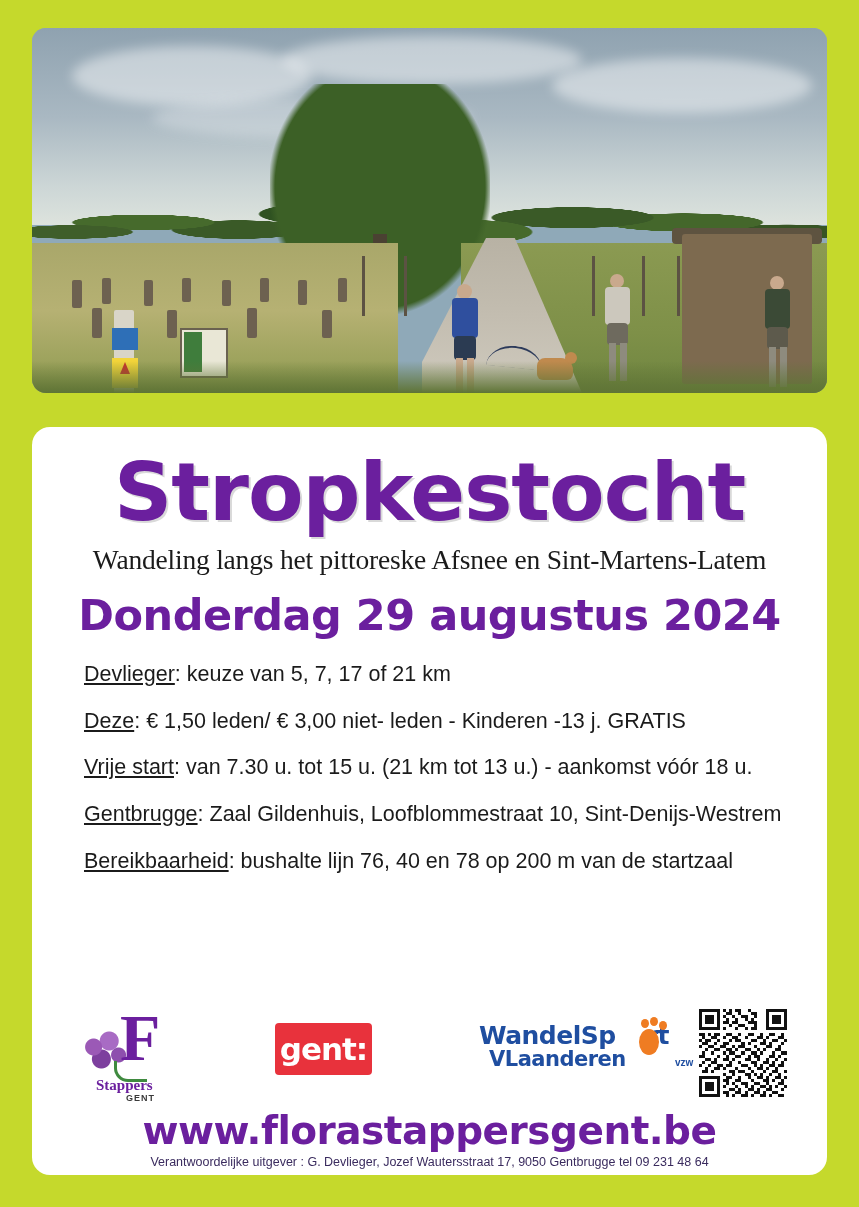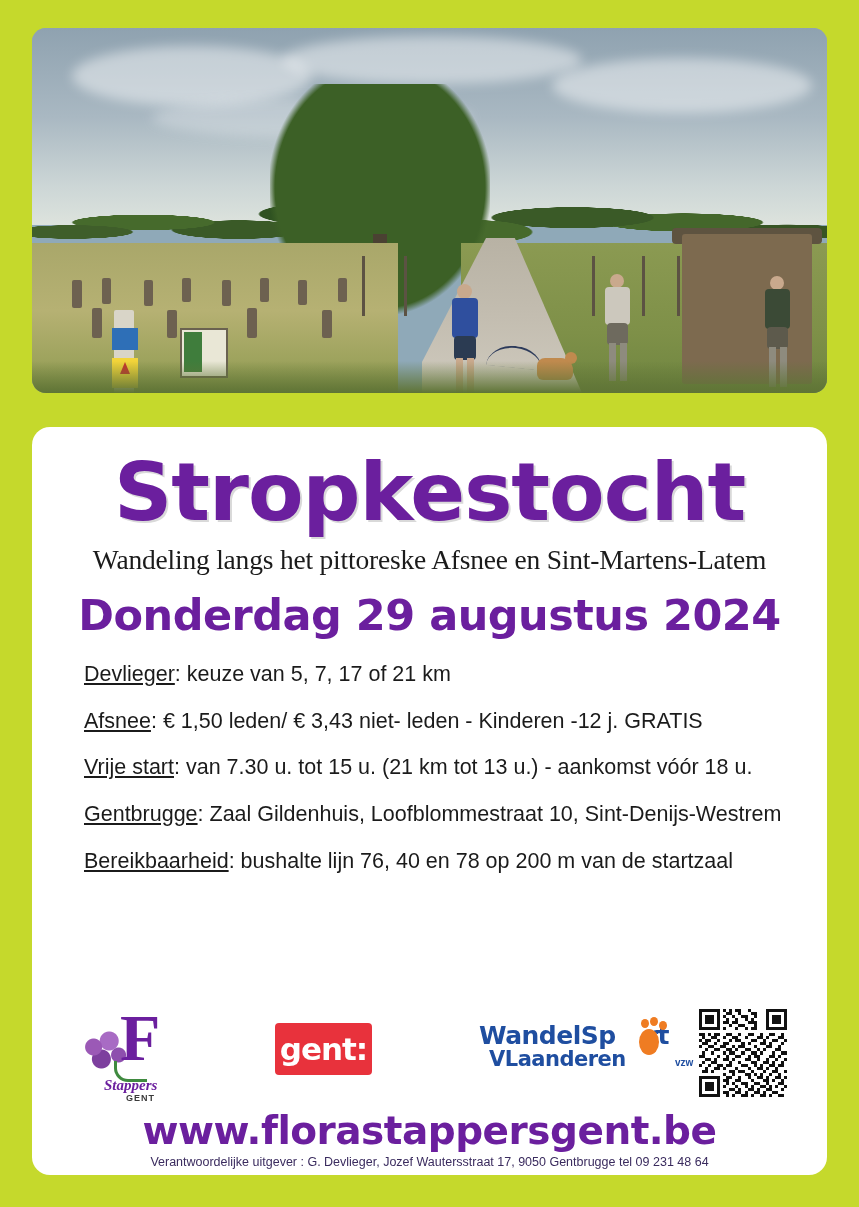--- a/index.html
+++ b/index.html
@@ -232,21 +232,21 @@
                 radial-gradient(circle at 78% 60%, #8e4fae 0 7px, transparent 8px);
   }
   .flora-stem {
     position: absolute; left: 46px; top: 58px; width: 30px; height: 18px;
     border-left: 3px solid #3f8a3f; border-bottom: 3px solid #3f8a3f;
     border-radius: 0 0 0 14px;
   }
   .flora-text1 {
     position: absolute; left: 28px; top: 74px;
     font-family: "Liberation Serif", serif;
-    font-size: 15px; font-style: italic; color: #6b1f9e; font-weight: bold; margin-left: 8px;
+    font-size: 15px; color: #6b1f9e; font-weight: bold;
   }
   .flora-text2 {
     position: absolute; left: 58px; top: 90px;
     font-family: "Liberation Sans", sans-serif;
     font-size: 9px; color: #3a3a3a; letter-spacing: 1px; font-weight: bold;
   }
 
   .logo-gent {
     position: absolute; left: 243px; top: 24px;
     width: 97px; height: 52px;
@@ -399,21 +399,21 @@
 
     <h1 class="title">Stropkestocht</h1>
     <p class="subtitle">Wandeling langs het pittoreske Afsnee en Sint-Martens-Latem</p>
     <p class="date">Donderdag 29 augustus 2024</p>
 
     <div class="details">
       <div class="detail-row">
         <span class="detail-label">Devlieger</span><span>: keuze van 5, 7, 17 of 21 km</span>
       </div>
       <div class="detail-row">
-        <span class="detail-label">Afsnee</span><span>: € 1,50 leden/ € 3,43 niet- leden - Kinderen -12 j. GRATIS</span>
+        <span class="detail-label">Deze</span><span>: € 1,50 leden/ € 3,00 niet- leden - Kinderen -13 j. GRATIS</span>
       </div>
       <div class="detail-row">
         <span class="detail-label">Vrije start</span><span>: van 7.30 u. tot 15 u. (21 km tot 13 u.) - aankomst vóór 18 u.</span>
       </div>
       <div class="detail-row">
         <span class="detail-label">Gentbrugge</span><span>: Zaal Gildenhuis, Loofblommestraat 10, Sint-Denijs-Westrem</span>
       </div>
       <div class="detail-row">
         <span class="detail-label">Bereikbaarheid</span><span>: bushalte lijn 76, 40 en 78 op 200 m van de startzaal</span>
       </div>

